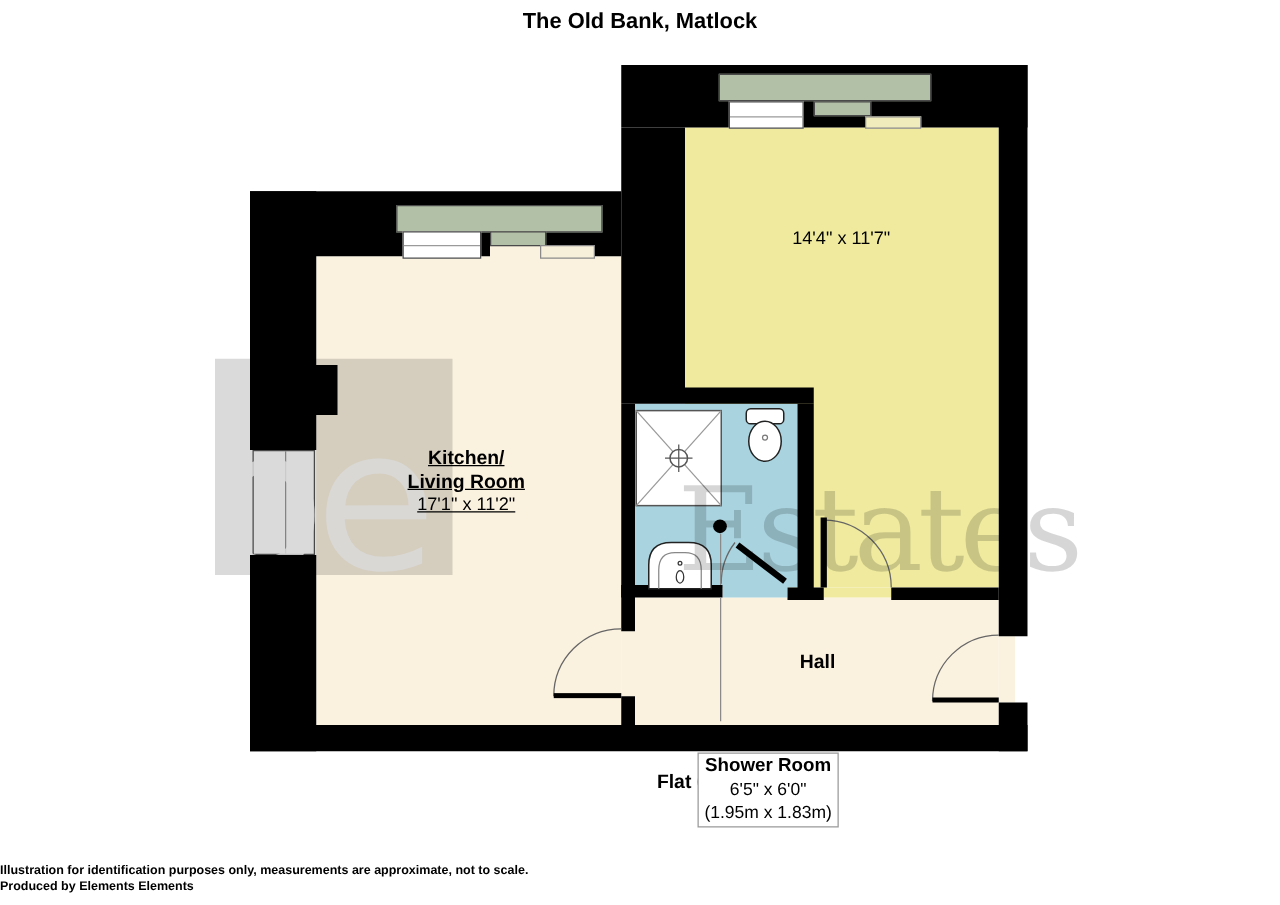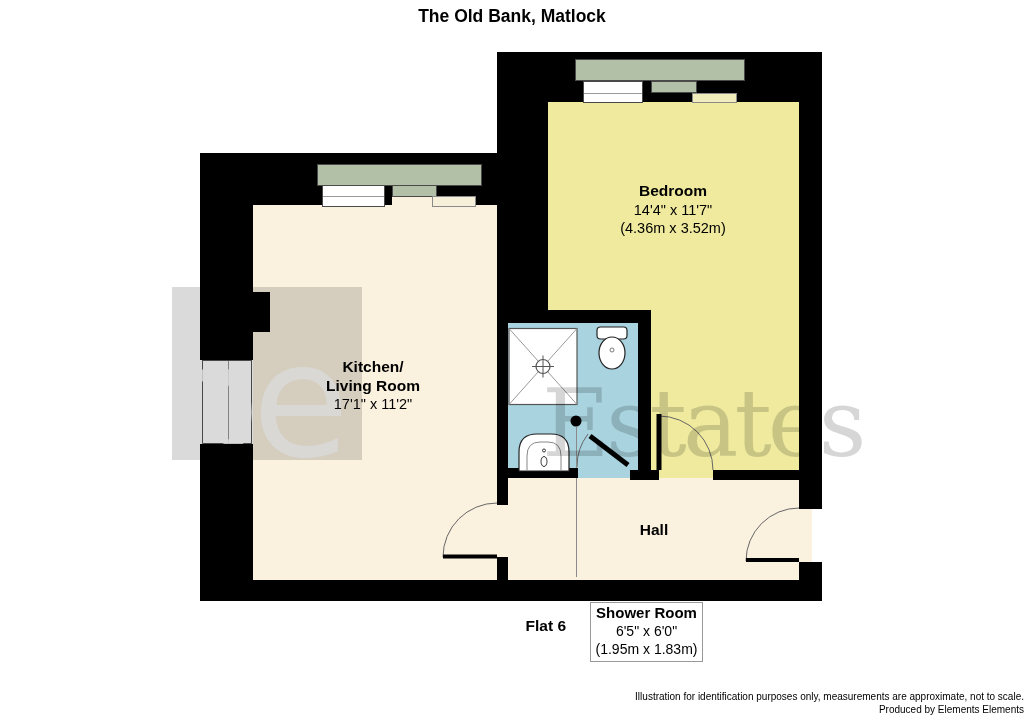--- a/index.html
+++ b/index.html
@@ -6,40 +6,40 @@
   #stage{position:relative;width:1024px;height:724px;background:#fff;overflow:hidden;
          font-family:"Liberation Sans",sans-serif;color:#000;}
   
   .floor{position:absolute;}
   .wall{position:absolute;background:#000;}
   .lbl{position:absolute;text-align:center;line-height:18.5px;}
   .lbl .rname{font-weight:bold;font-size:15.5px;}
   .lbl .rdim{font-size:14.5px;}
   .title{position:absolute;left:0;top:6px;width:1024px;text-align:center;
          font-size:17.5px;font-weight:bold;}
-  .footer-line{position:absolute;left:0;width:1024px;text-align:right;font-size:10px;}
+  .footer-line{position:absolute;left:0;width:1024px;text-align:left;font-size:10px;font-weight:bold;}
   
   .wm-box{position:absolute;left:172px;top:287px;width:190px;height:173px;
           background:rgba(0,0,0,0.145);z-index:50;}
   .wm-be{position:absolute;left:160px;top:322px;z-index:20;
          font-family:"DejaVu Sans",sans-serif;font-size:158px;line-height:1;
          letter-spacing:-8px;color:rgba(255,255,255,0.82);}
   .wm-word{position:absolute;z-index:51;font-family:"DejaVu Serif",serif;
            color:rgba(0,0,0,0.16);font-size:93px;line-height:1;letter-spacing:-2px;}
   .z1{z-index:10}.z3{z-index:30}.z4{z-index:40}.z6{z-index:60}
   
   .bay{position:absolute;background:#B2C0A7;border:1px solid #4a4a4a;box-sizing:border-box;}
   .bwin{position:absolute;background:#fff;border:1px solid #4a4a4a;box-sizing:border-box;}
   .bwin .mull{position:absolute;left:0;width:100%;height:1px;background:#9a9a9a;}
   .strip{position:absolute;box-sizing:border-box;border:1px solid #8a8a8a;}
   
   .swin{position:absolute;background:#fff;border:1px solid #555;box-sizing:border-box;}
   .swin .vmull{position:absolute;top:0;height:100%;width:1px;background:#9a9a9a;}
   
-  .callout{position:absolute;left:590px;top:602px;width:113px;background:#fff;
+  .callout{position:absolute;left:558px;top:602px;width:113px;background:#fff;
            border:1px solid #999;box-sizing:border-box;text-align:center;
            padding:1px 0 3px 0;line-height:18px;z-index:60;}
   .callout .rname{font-size:15px;font-weight:bold;}
   .callout .rdim{font-size:14px;}
   svg.overlay{position:absolute;left:0;top:0;z-index:40;pointer-events:none;}
 </style>
 </head>
 <body>
 
 <div id="stage">
@@ -132,26 +132,24 @@
     <g stroke="#8a8a8a" stroke-width="1">
       <line x1="576.5" y1="427" x2="576.5" y2="468"></line>
       <line x1="576.5" y1="478" x2="576.5" y2="577"></line>
     </g>
   </svg>
 
   <div class="wm-box"></div>
   <div class="wm-word" style="left:542px;top:378px;letter-spacing:-4px;text-align:center;">Estates</div>
 
   <div class="lbl z6" style="left:573px;top:182px;width:200px;">
-    <div class="rname">Bedroom</div>
     <div class="rdim">14'4" x 11'7"</div>
-    <div class="rdim">(4.36m x 3.52m)</div>
   </div>
 
-  <div class="lbl z6" style="left:273px;top:358px;width:200px;">
+  <div class="lbl z6" style="left:273px;top:358px;width:200px;text-decoration:underline;">
     <div class="rname">Kitchen/</div>
     <div class="rname">Living Room</div>
     <div class="rdim">17'1" x 11'2"</div>
   </div>
 
   <div class="lbl z6" style="left:604px;top:521px;width:100px;">
     <div class="rname">Hall</div>
   </div>
 
   <div class="lbl z6" style="left:456px;top:617px;width:110px;text-align:right;">

